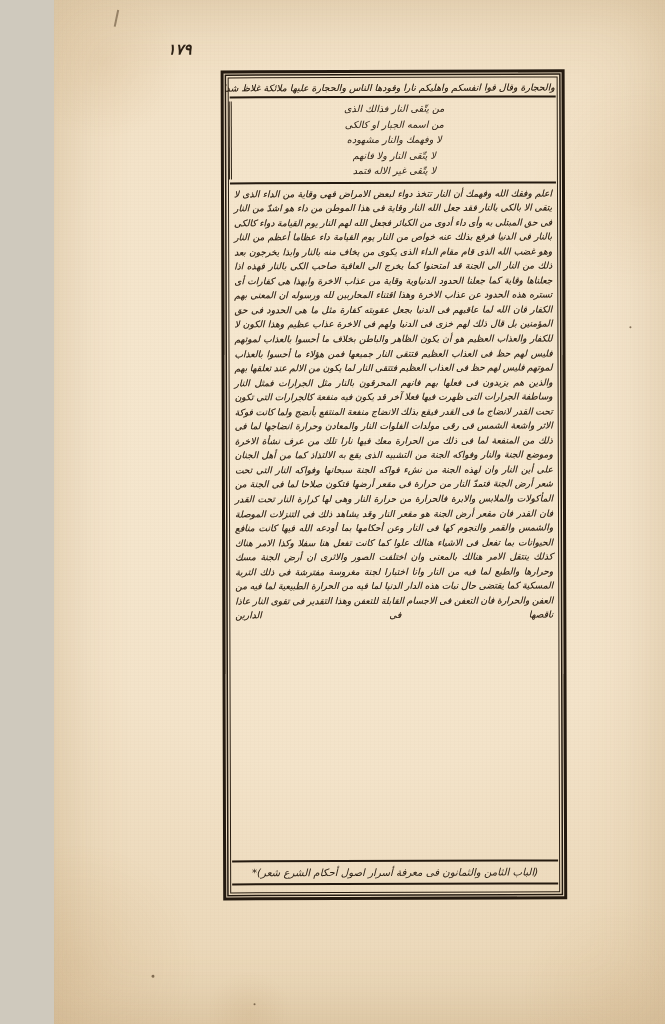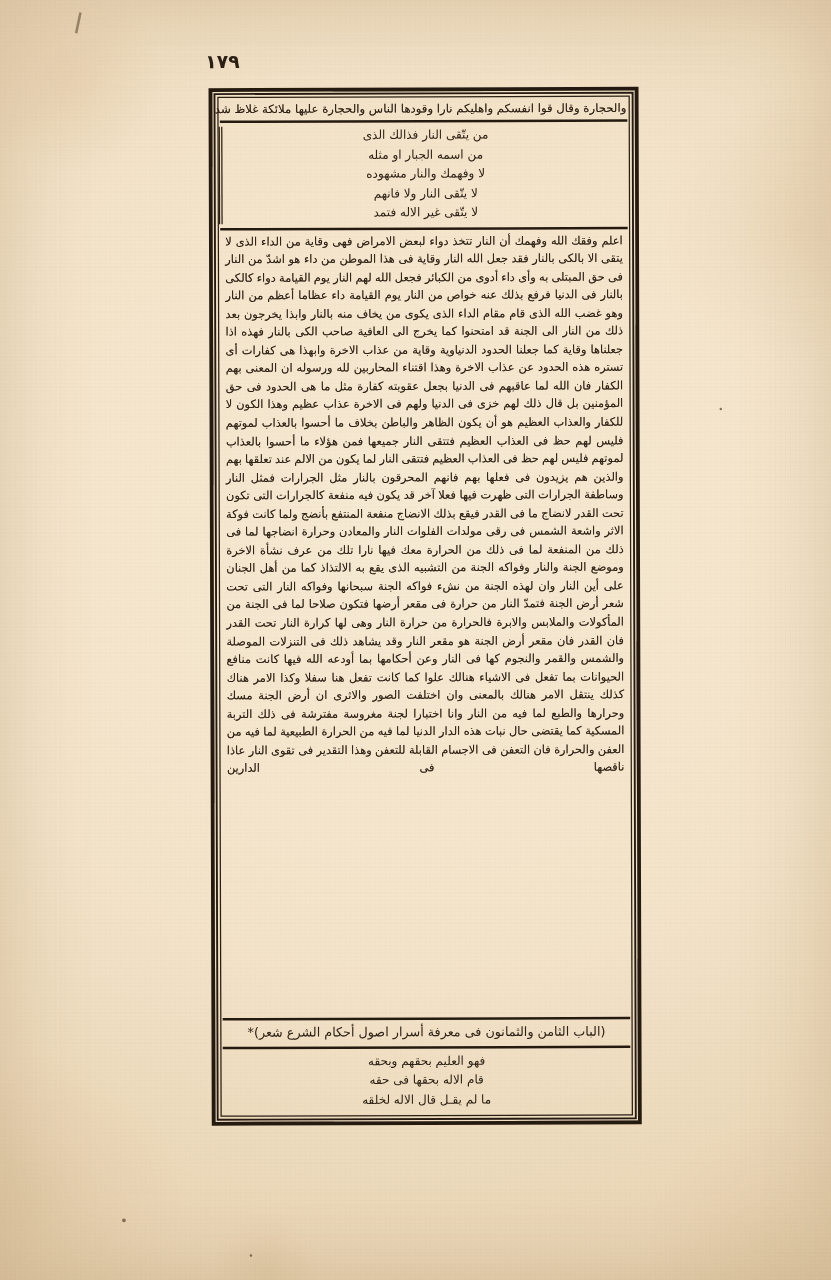--- a/index.html
+++ b/index.html
@@ -8,28 +8,29 @@
     padding: 0;
     background: #cfc9bd;
   }
   body {
     font-family: "DejaVu Sans", "Liberation Sans", sans-serif;
   }
 
   
   #page {
     position: relative;
-    width: 665px;
+    width: 611px;
     height: 1024px;
     overflow: hidden;
     background: #f2e2c8;
     background-image:
       radial-gradient(ellipse 120% 70% at 50% 42%, #f7ead3 0%, #f3e3c9 48%, #ead7b8 78%, #e3cdab 100%),
       linear-gradient(100deg, rgba(205,175,132,.30) 0%, rgba(255,255,255,0) 22%, rgba(255,255,255,0) 74%, rgba(200,168,124,.26) 100%);
     box-shadow: inset 0 0 70px rgba(160,125,80,.30);
+    font-style: italic;
   }
   
   #grain, #stains {
     position: absolute;
     inset: 0;
     pointer-events: none;
   }
   #grain {
     opacity: .30;
     background-image:
@@ -206,44 +207,39 @@
     <div id="frame">
       <div id="frame-inner">
 
         <div id="header-line" class="ink">والحجارة  وقال  قوا انفسكم واهليكم نارا وقودها الناس والحجارة عليها ملائكة غلاظ شداد  شعر</div>
 
         <div id="header-rule"></div>
 
         <div class="verse-block">
           <div class="verse-col right">
             <div class="verse-line">من يتّقى النار فذالك الذى</div>
-            <div class="verse-line">من اسمه الجبار او مثله</div>
+            <div class="verse-line">من اسمه الجبار او كالكى</div>
             <div class="verse-line">لا وفهمك والنار مشهوده</div>
             <div class="verse-line">لا يتّقى النار ولا فانهم</div>
             <div class="verse-line">لا يتّقى غير الاله فتمد</div>
           </div>
         </div>
 
         <div class="sep-rule"></div>
 
         <div id="body-block">
           <div id="body-text" class="ink">اعلم وفقك الله وفهمك أن النار تتخذ دواء لبعض الامراض فهى وقاية من الداء الذى لا يتقى الا بالكى بالنار فقد جعل الله النار وقاية فى هذا الموطن من داء هو اشدّ من النار فى حق المبتلى به وأى داء أدوى من الكبائر فجعل الله لهم النار يوم القيامة دواء كالكى بالنار فى الدنيا فرفع بذلك عنه خواص من النار يوم القيامة داء عظاما أعظم من النار وهو غضب الله الذى قام مقام الداء الذى يكوى من يخاف منه بالنار وابذا يخرجون بعد ذلك من النار الى الجنة قد امتحنوا كما يخرج الى العافية صاحب الكى بالنار فهذه اذا جعلناها وقاية كما جعلنا الحدود الدنياوية وقاية من عذاب الاخرة وابهذا هى كفارات أى تستره هذه الحدود عن عذاب الاخرة وهذا اقتناء المحاربين لله ورسوله ان المعنى بهم الكفار فان الله لما عاقبهم فى الدنيا بجعل عقوبته كفارة مثل ما هى الحدود فى حق المؤمنين بل قال  ذلك لهم خزى فى الدنيا ولهم فى الاخرة عذاب عظيم  وهذا الكون لا للكفار والعذاب العظيم هو أن يكون الظاهر والباطن بخلاف ما أحسوا بالعذاب لموتهم فليس لهم حظ فى العذاب العظيم فتتقى النار جميعها فمن هؤلاء ما أحسوا بالعذاب لموتهم فليس لهم حظ فى العذاب العظيم فتتقى النار لما يكون من الالم عند تعلقها بهم والذين هم يزيدون فى فعلها بهم فانهم المحرقون بالنار مثل الجرارات فمثل النار وساطفة الجرارات التى ظهرت فيها فعلا آخر قد يكون فيه منفعة كالجرارات التى تكون تحت القدر لانضاج ما فى القدر فيقع بذلك الانضاج منفعة المنتفع بأنضج ولما كانت فوكة الاثر واشعة الشمس فى رقى مولدات الفلوات النار والمعادن وحرارة انضاجها لما فى ذلك من المنفعة لما فى ذلك من الحرارة معك فيها نارا تلك من عرف نشأة الاخرة وموضع الجنة والنار وفواكه الجنة من التشبيه الذى يقع به الالتذاذ كما من أهل الجنان على أين النار وان لهذه الجنة من نشء فواكه الجنة سبحانها وفواكه النار التى تحت شعر أرض الجنة فتمدّ النار من حرارة فى مقعر أرضها فتكون صلاحا لما فى الجنة من المأكولات والملابس والابرة فالحرارة من حرارة النار وهى لها كرارة النار تحت القدر فان القدر فان مقعر أرض الجنة هو مقعر النار وقد يشاهد ذلك فى التنزلات الموصلة والشمس والقمر والنجوم كها فى النار وعن أحكامها بما أودعه الله فيها كانت منافع الحيوانات بما تفعل فى الاشياء هنالك علوا كما كانت تفعل هنا سفلا وكذا الامر هناك كذلك ينتقل الامر هنالك بالمعنى وان اختلفت الصور والاثرى ان أرض الجنة مسك وحرارها والطبع لما فيه من النار وانا اختبارا لجنة مغروسة مفترشة فى ذلك التربة المسكية كما يقتضى حال نبات هذه الدار الدنيا لما فيه من الحرارة الطبيعية لما فيه من العفن والحرارة فان التعفن فى الاجسام القابلة للتعفن وهذا التقدير فى تقوى النار عاذا ناقصها فى الدارين</div>
         </div>
 
         <div class="sep-rule"></div>
 
         <div id="chapter-heading">(الباب الثامن والثمانون فى معرفة أسرار اصول أحكام الشرع  شعر)*</div>
 
         <div class="sep-rule"></div>
 
         <div class="verse-block" style="padding-bottom:4px;">
-          <div class="verse-col left">
-            <div class="verse-line">فهو العليم بحقهم وبحقه</div>
-            <div class="verse-line">قام الاله بحقها فى حقه</div>
-            <div class="verse-line">ما لم يقـل قال الاله لخلقه</div>
-          </div>
         </div>
 
       </div>
     </div>
 
   </div>
 </div>
 
 </body></html>

